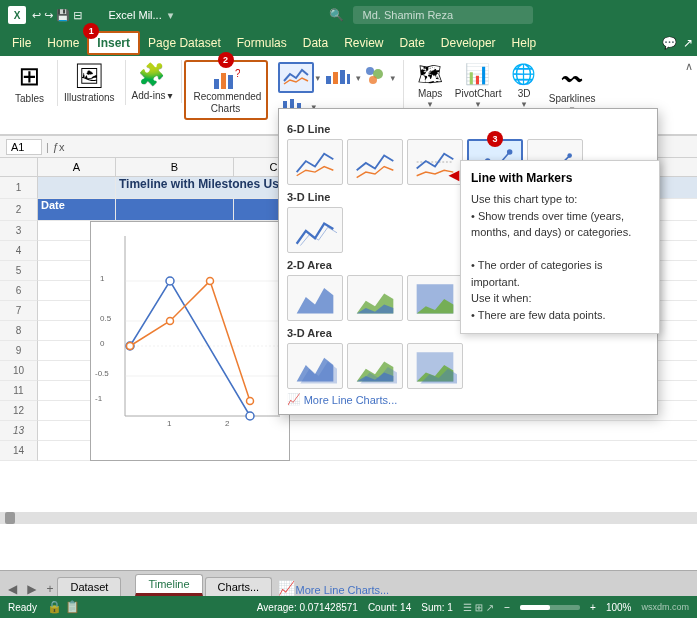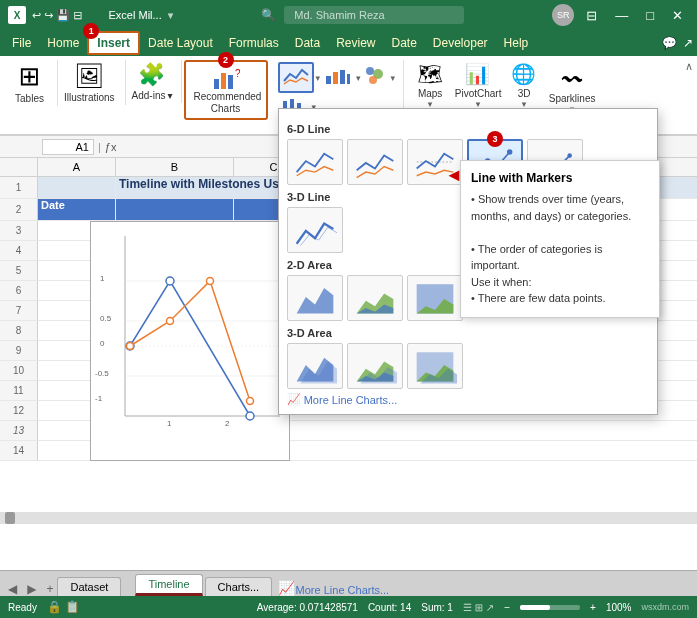--- a/index.html
+++ b/index.html
@@ -49,38 +49,31 @@
     <div class="title-bar-left">
       <div class="excel-icon">X</div>
       <span style="font-size:11px; color:rgba(255,255,255,0.9);">↩ ↪ 💾 ⊟</span>
       <span style="font-size:11px; color:white; margin-left:20px;">Excel Mil...</span>
       <span style="font-size:11px; color:rgba(255,255,255,0.7);">▾</span>
     </div>
     <div class="title-bar-center">
       <span style="font-size:12px; color:rgba(255,255,255,0.8);">🔍</span>
       <input class="search-box" type="text" style="background: rgba(255, 255, 255, 0.15); border: none; color: white; padding: 3px 10px; border-radius: 3px; font-size: 11px; width: 180px;" placeholder="Md. Shamim Reza">
     </div>
-    <div class="title-bar-right">
-      <div class="avatar">SR</div>
-      <span style="color:white; font-size:13px; padding:2px 6px; cursor:pointer;">⊟</span>
-      <span style="color:white; font-size:13px; padding:2px 6px; cursor:pointer;">—</span>
-      <span style="color:white; font-size:13px; padding:2px 6px; cursor:pointer;">□</span>
-      <span style="color:white; font-size:13px; padding:2px 6px; cursor:pointer;">✕</span>
-    </div>
   </div>
 
   <div class="menu-bar">
     <div class="menu-item">File</div>
     <div class="menu-item">Home</div>
     <div class="menu-item active" style="position:relative;">
       Insert
       <div style="position:absolute; top:-4px; left:-6px; width:calc(100%+12px); height:calc(100%+8px); border: 2px solid #c55a11; border-radius:2px; pointer-events:none;"></div>
       <div class="step-circle" style="position:absolute; top:-10px; left:-6px; z-index:10;">1</div>
     </div>
-    <div class="menu-item">Date Layout</div>
+    <div class="menu-item">Page Dataset</div>
     <div class="menu-item">Formulas</div>
     <div class="menu-item">Data</div>
     <div class="menu-item">Review</div>
     <div class="menu-item">Date</div>
     <div class="menu-item">Developer</div>
     <div class="menu-item">Help</div>
     <div style="margin-left:auto; display:flex; align-items:center; gap:6px;">
       <span style="color:white; font-size:12px;">💬</span>
       <span style="color:white; font-size:12px;">↗</span>
     </div>
@@ -299,32 +292,33 @@
     <div class="more-charts-link">
       <span>📈</span>
       <span>More Line Charts...</span>
     </div>
   </div>
 
   <div class="chart-tooltip">
     <div class="tooltip-arrow">◄</div>
     <div class="tooltip-title">Line with Markers</div>
     <div class="tooltip-body">
+      <div>Use this chart type to:</div>
       <div>• Show trends over time (years, months, and days) or categories.</div>
       <br>
       <div>• The order of categories is important.</div>
       <div>Use it when:</div>
       <div>• There are few data points.</div>
     </div>
   </div>
 
   <div style="flex:1; display:flex; flex-direction:column; background:white; overflow:hidden; position:relative;">
 
     <div style="height:22px; background:#f5f5f5; border-bottom:1px solid #d0d0d0; display:flex; align-items:center; padding:0 6px; gap:4px; font-size:11px;">
-      <input type="text" value="A1" style="width: 52px; border: 1px solid rgb(204, 204, 204); padding: 1px 4px; font-size: 11px; text-align: right; margin-left: 36px;">
+      <input type="text" value="A1" style="width: 36px; border: 1px solid rgb(204, 204, 204); padding: 1px 4px; font-size: 11px; text-align: left;">
       <span style="color:#999;">|</span>
       <span style="font-size:11px; color:#555;">ƒx</span>
     </div>
 
     <div style="display:flex; background:#f5f5f5; border-bottom:1px solid #d0d0d0;">
       <div style="width:38px; min-width:38px; border-right:1px solid #d0d0d0; height:18px;"></div>
       <div style="width:78px; border-right:1px solid #d0d0d0; height:18px; display:flex; align-items:center; justify-content:center; font-size:11px;">A</div>
       <div style="width:118px; border-right:1px solid #d0d0d0; height:18px; display:flex; align-items:center; justify-content:center; font-size:11px;">B</div>
       <div style="width:80px; border-right:1px solid #d0d0d0; height:18px; display:flex; align-items:center; justify-content:center; font-size:11px;">C</div>
       <div style="width:60px; border-right:1px solid #d0d0d0; height:18px; display:flex; align-items:center; justify-content:center; font-size:11px;">D</div>

